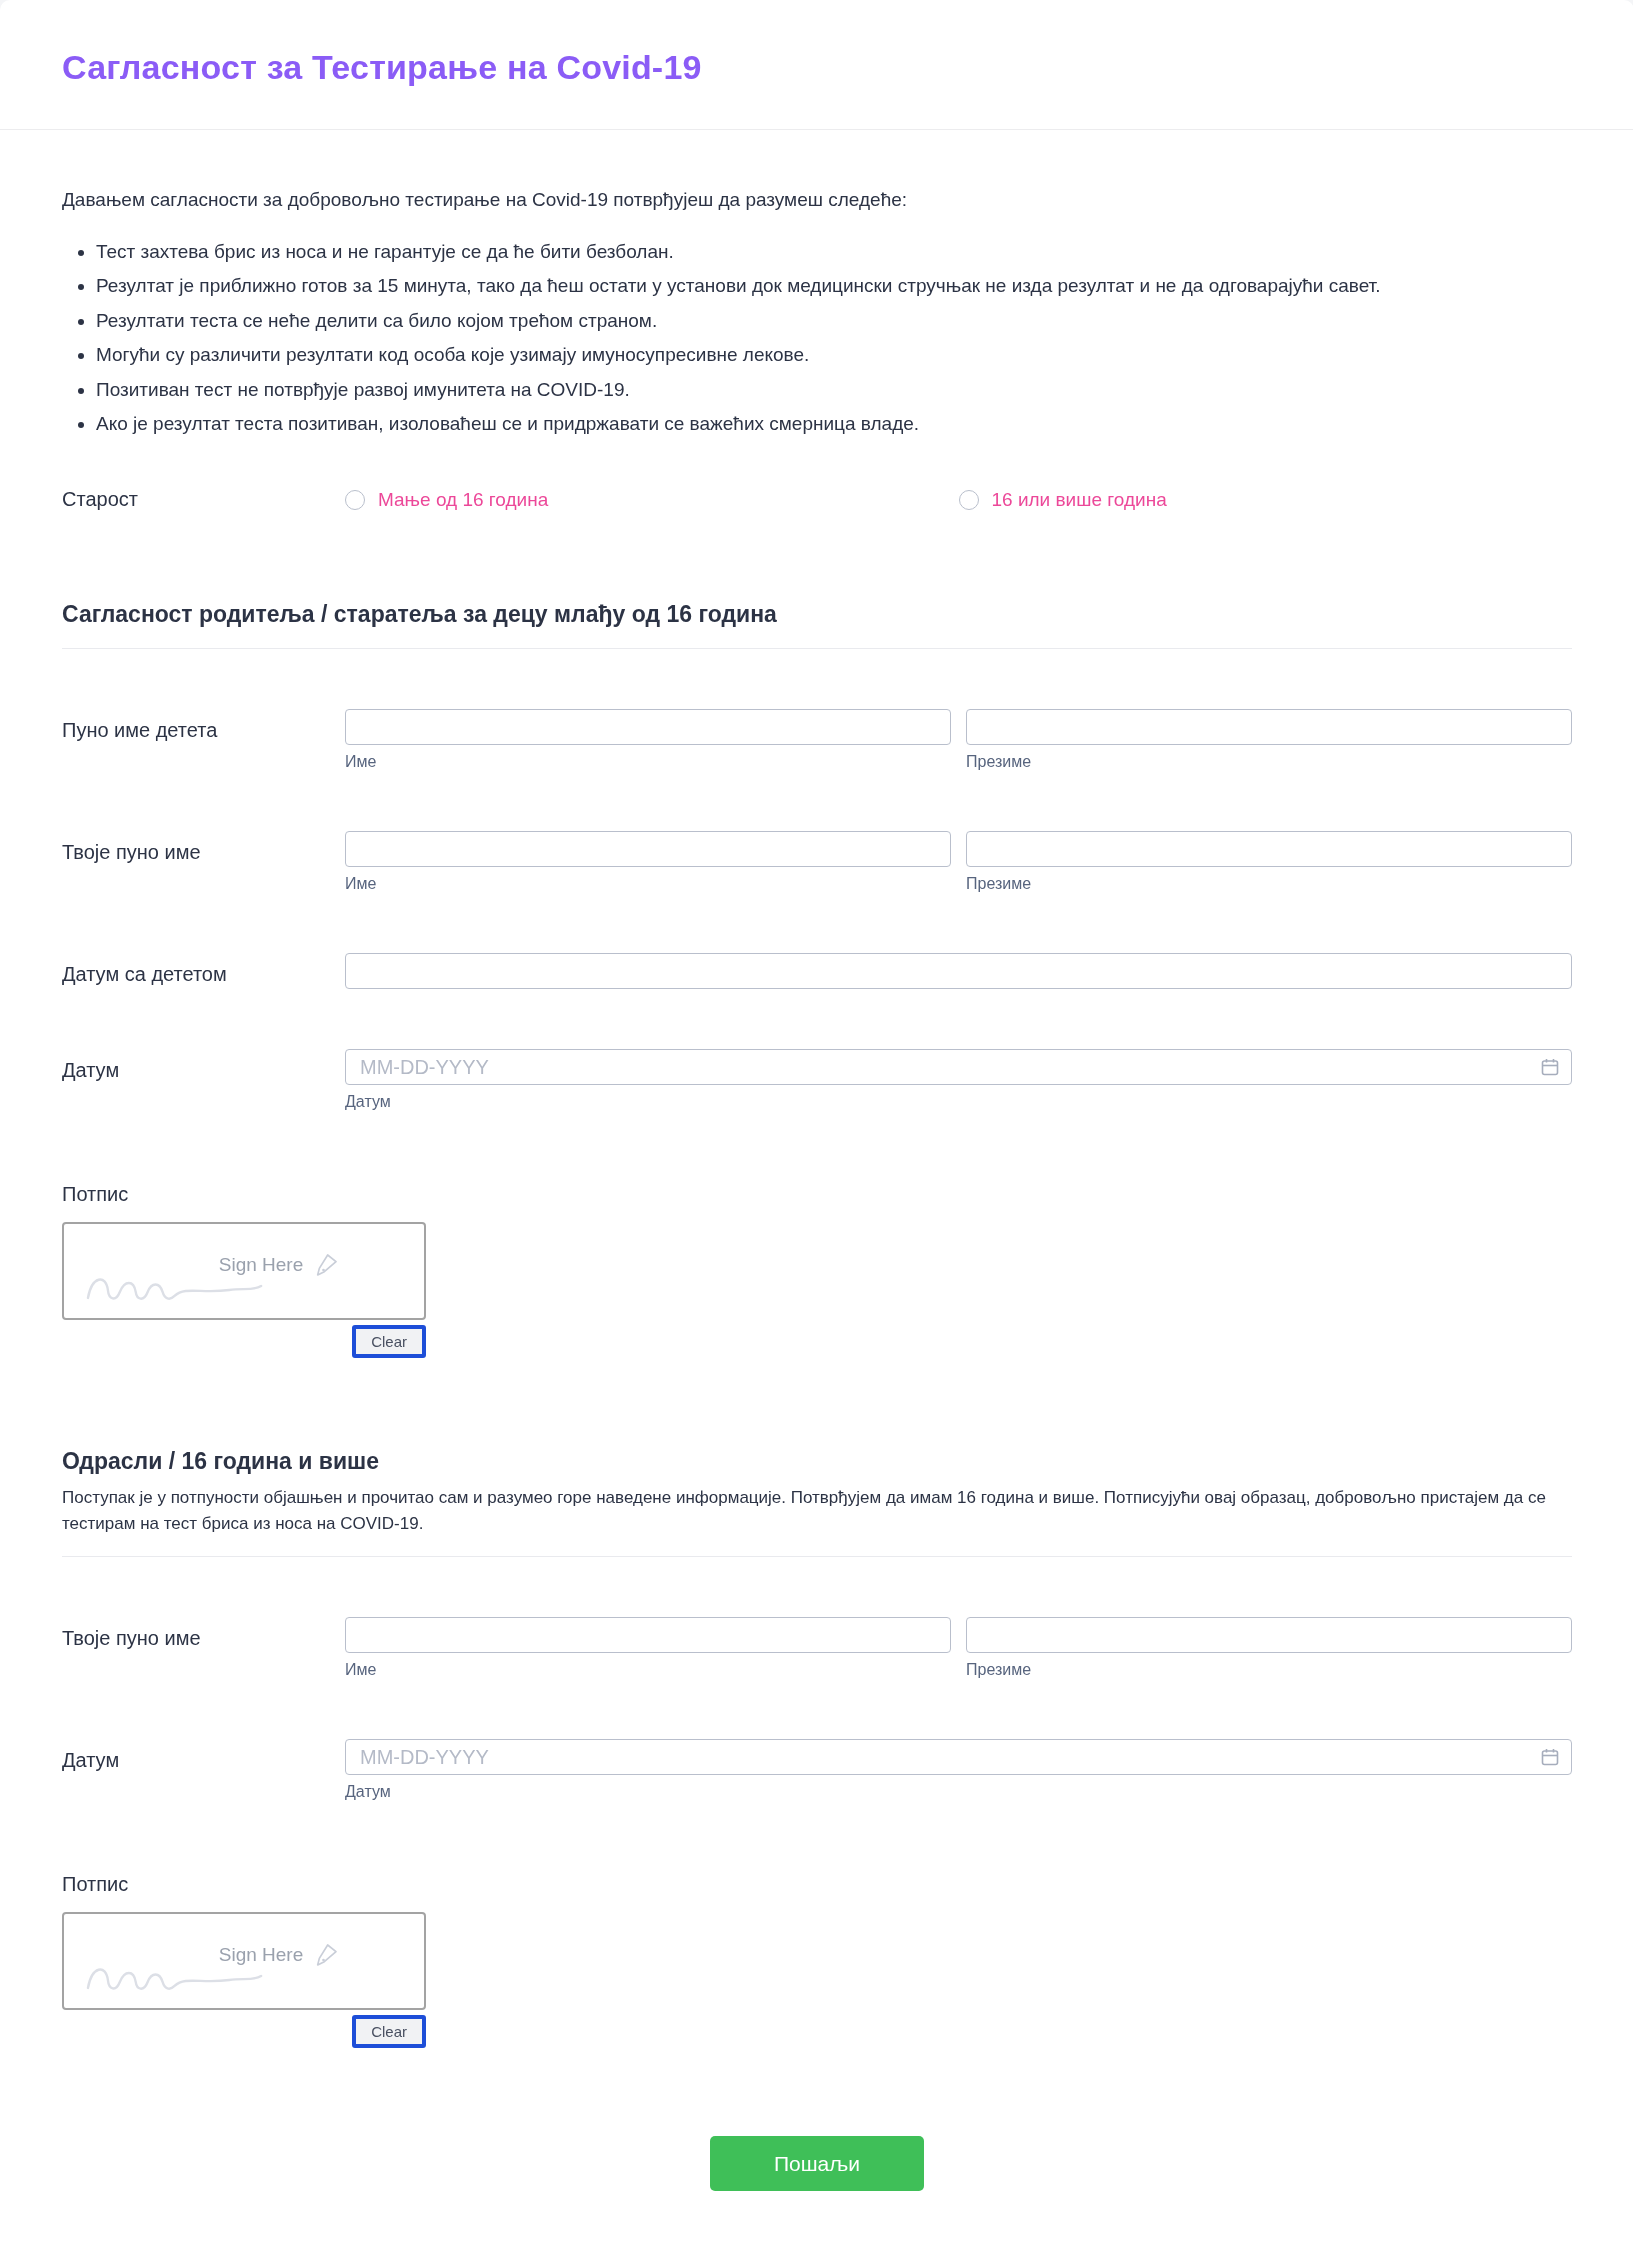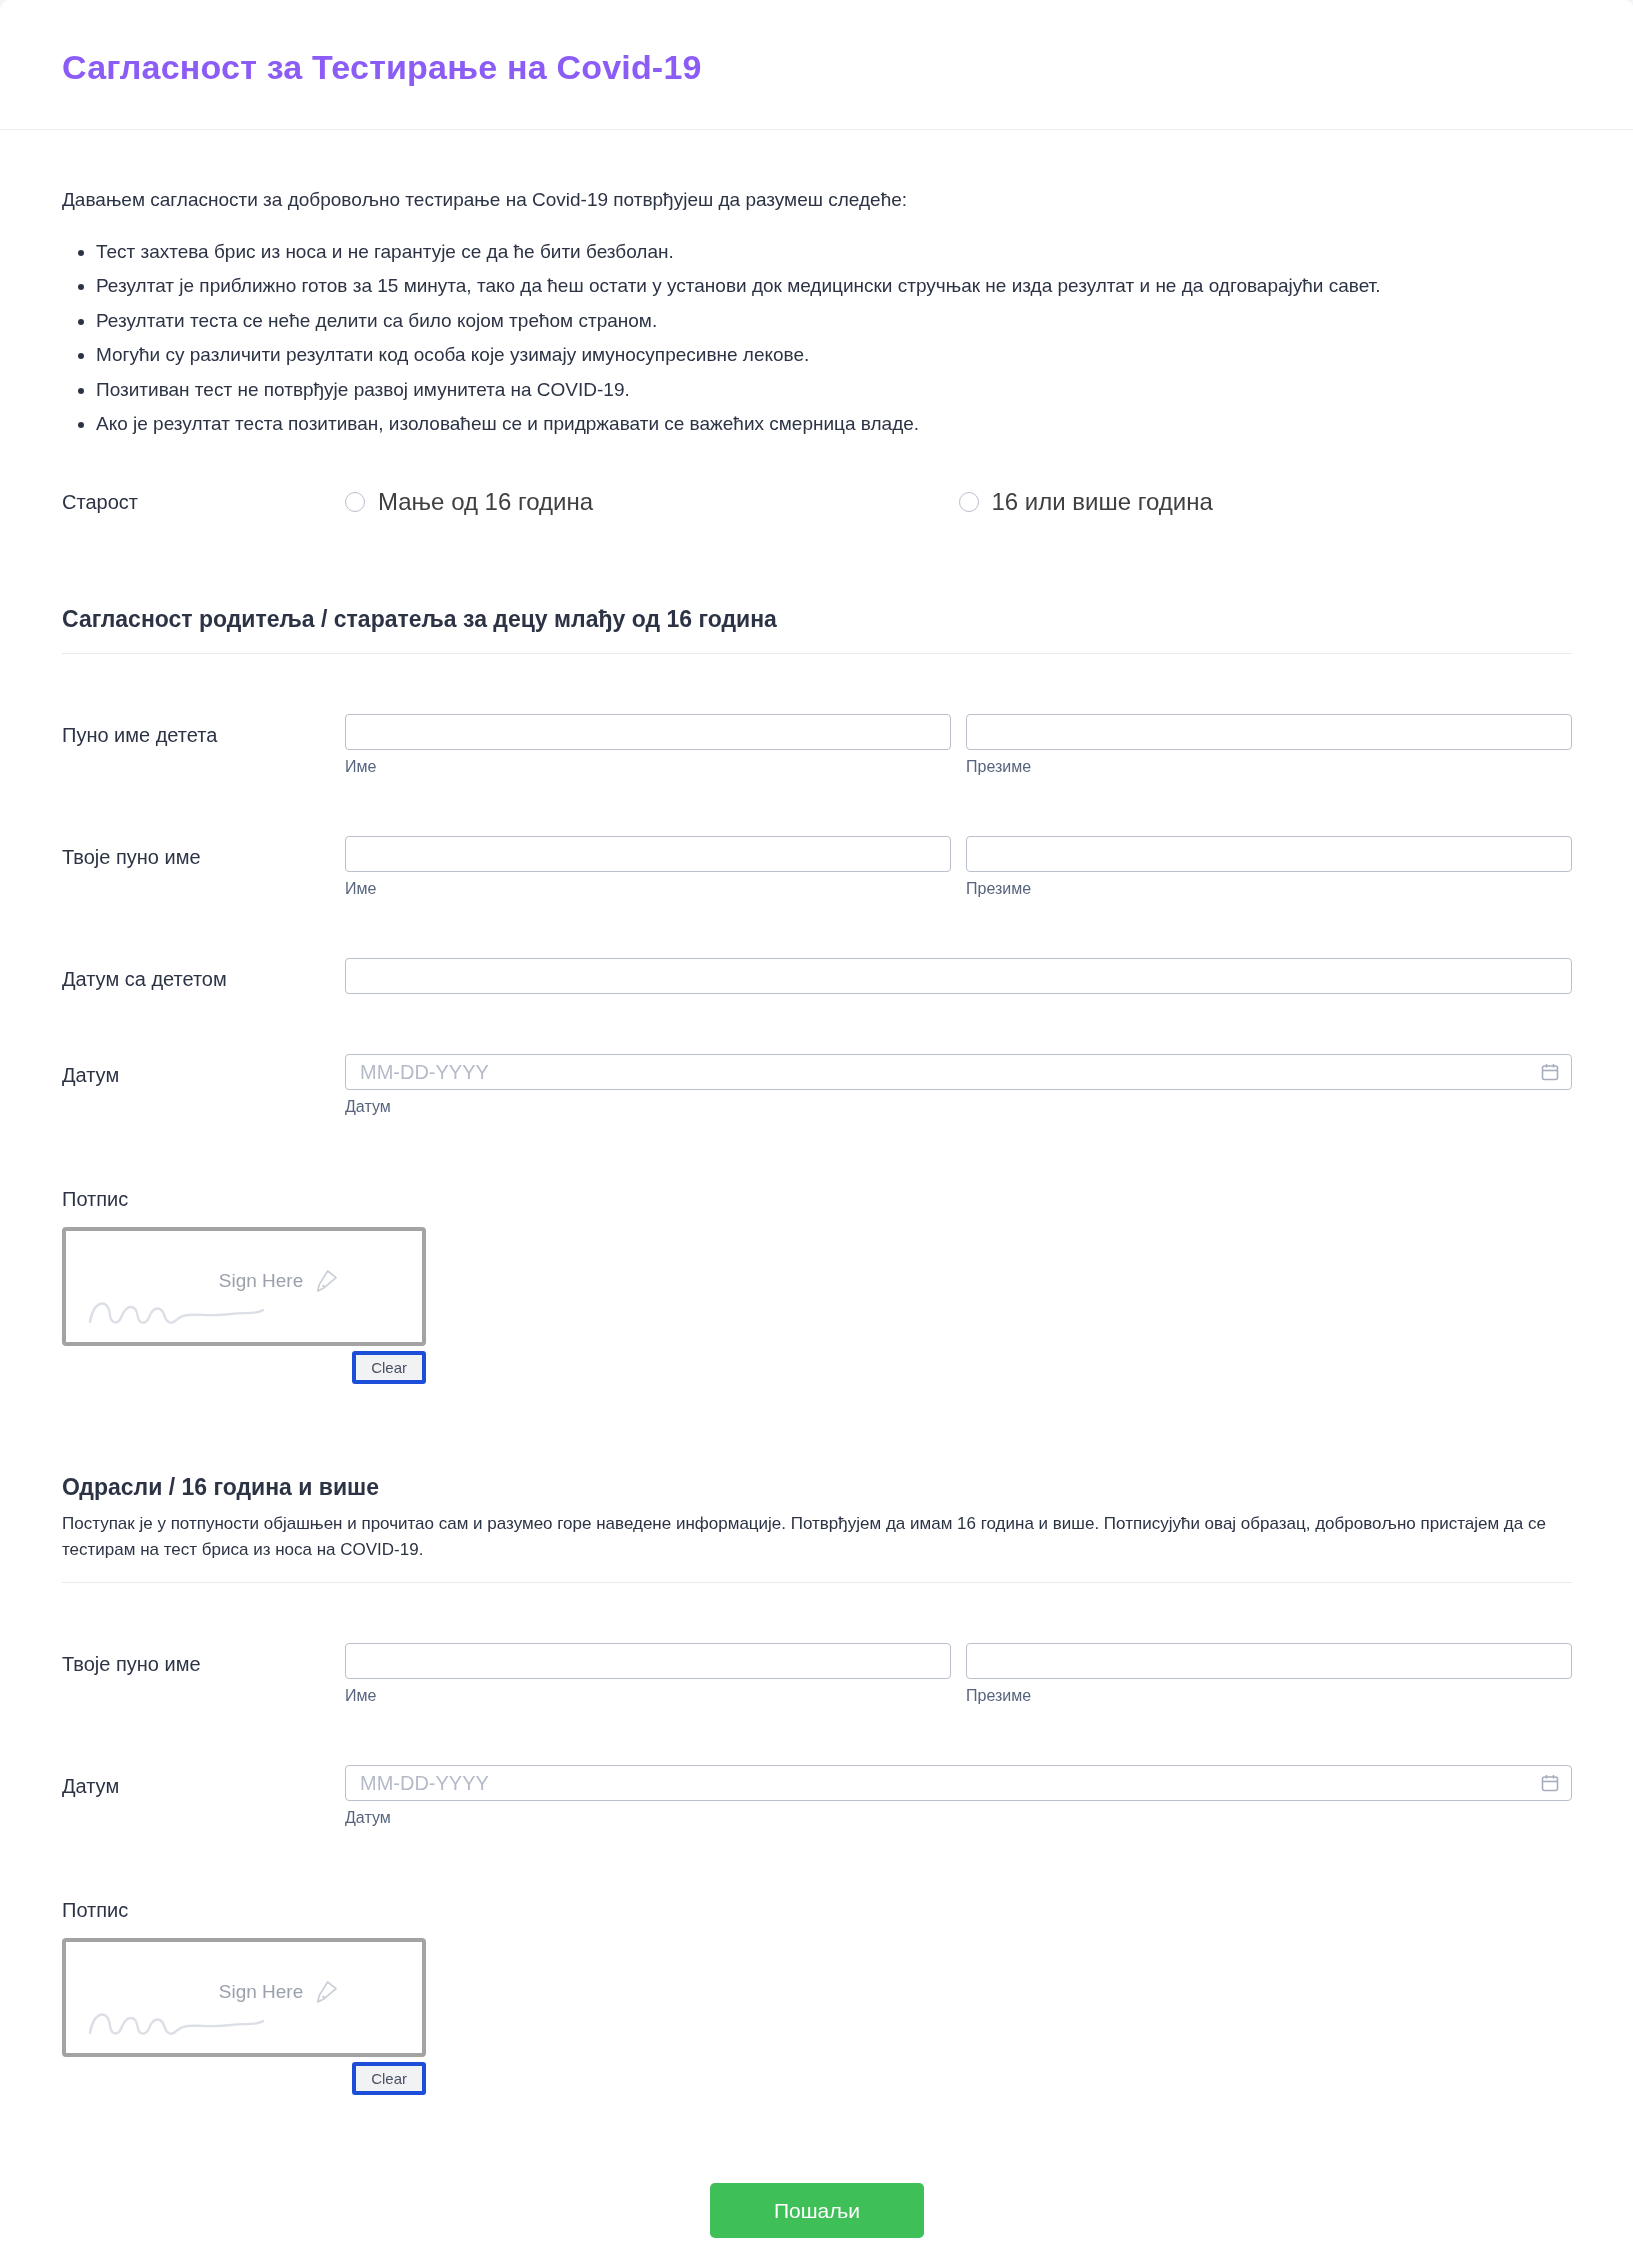--- a/index.html
+++ b/index.html
@@ -39,21 +39,21 @@
 
   .radio-row { margin-top: 50px; align-items: center; }
   .radio-row .q-label { padding-top: 0; }
   .options { display: flex; flex: 1; }
   .radio-option { display: flex; align-items: center; flex: 1; cursor: pointer; }
   .radio-circle {
     width: 20px; height: 20px; border-radius: 50%;
     border: 1px solid #b9bfcc; background: #fff;
     margin-right: 13px; flex: none;
   }
-  .radio-text { font-size: 24px; color: #404040; }
+  .radio-text { font-size: 19px; color: #ec4899; }
 
   .section-heading { margin-top: 90px; font-size: 23px; font-weight: 700; color: #2c3345; }
   .section-desc { margin-top: 10px; font-size: 17px; line-height: 1.5; color: #2c3345; max-width: 1493px; }
   .section-divider { border: none; border-top: 1px solid #e9eaee; margin-top: 20px; }
 
   .field-row { margin-top: 60px; }
 
   .two-col { display: flex; gap: 15px; }
   .col { flex: 1; min-width: 0; }
 
@@ -69,22 +69,22 @@
   .input-wrap { position: relative; }
   .cal-icon {
     position: absolute; right: 12px; top: 50%;
     transform: translateY(-50%);
     width: 20px; height: 20px; cursor: pointer;
   }
 
   .sig-block { margin-top: 72px; }
   .sig-label { font-size: 20px; color: #2c3345; }
   .sig-pad {
-    margin-top: 16px; width: 364px; height: 119px;
-    border: 4px solid #a3a3a3; border-radius: 4px;
+    margin-top: 16px; width: 364px; height: 98px;
+    border: 2px solid #a3a3a3; border-radius: 4px;
     background: #fff; position: relative;
     display: flex; align-items: center; justify-content: center;
     cursor: crosshair;
     padding-left: 44px;
   }
   .sig-inner { display: flex; align-items: center; gap: 8px; color: #9aa1ad; font-size: 19px; position: relative; top: -6px; left: 14px;}
   .squiggle { position: absolute; left: 14px; bottom: 8px; }
   .sig-actions { width: 364px; display: flex; justify-content: flex-end; margin-top: 5px; }
   .clear-btn {
     font-size: 15px; color: #495061;

